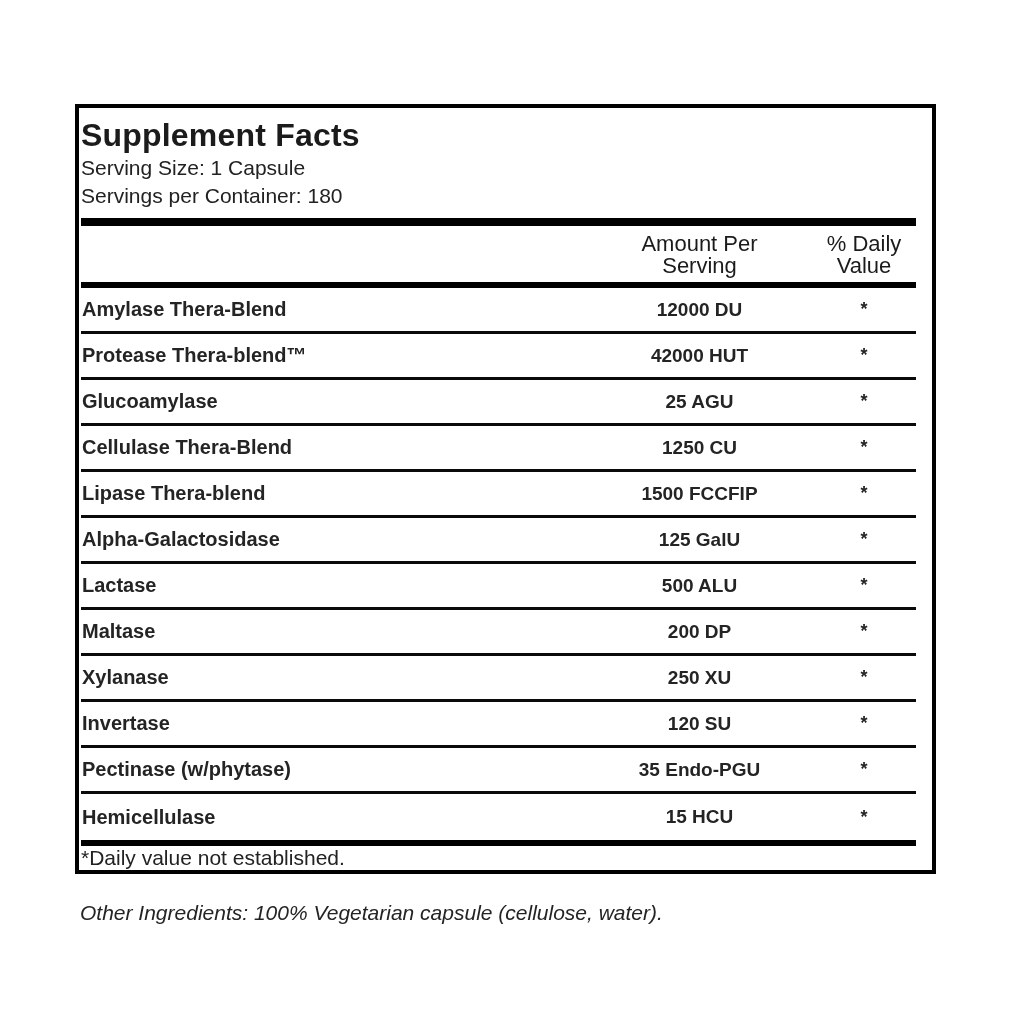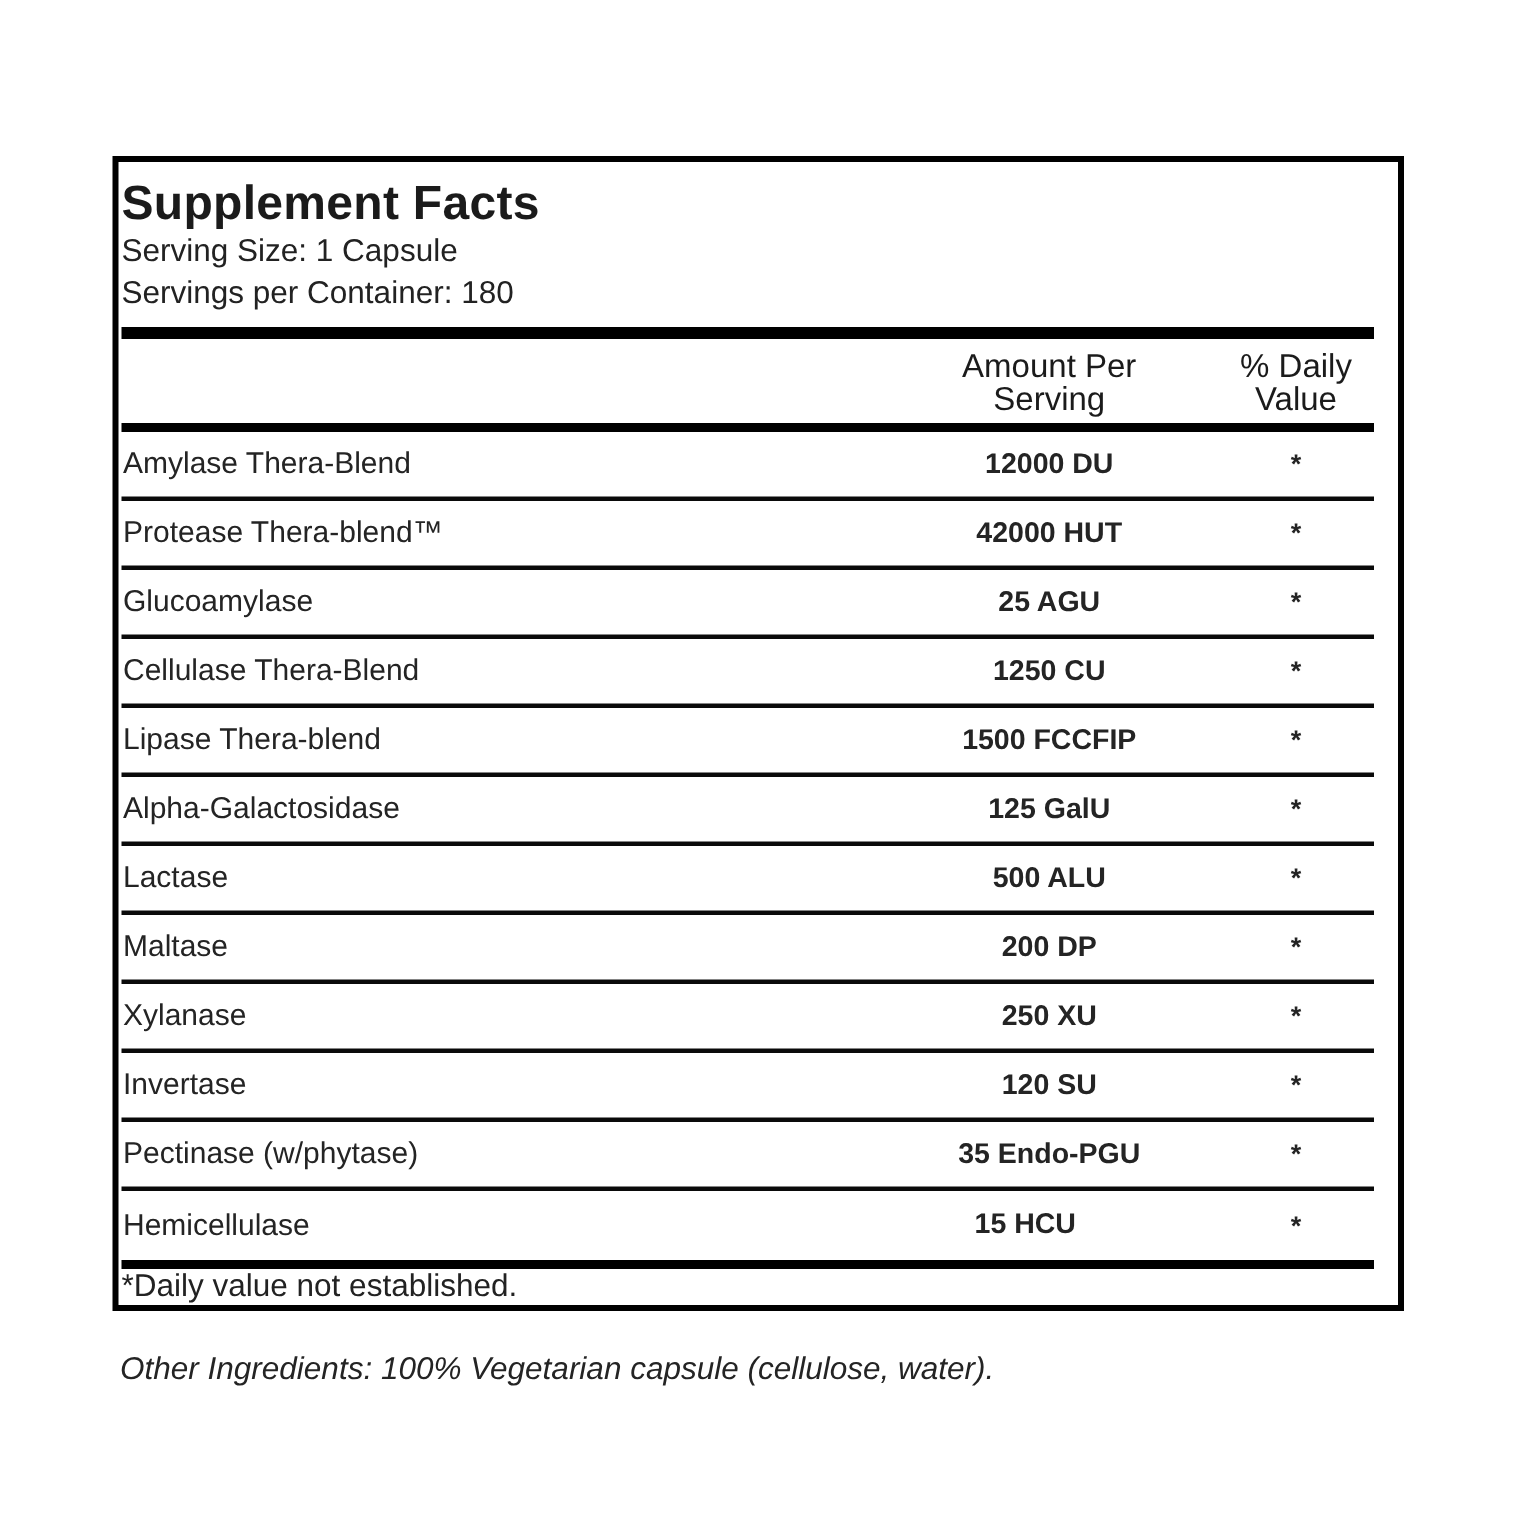--- a/index.html
+++ b/index.html
@@ -62,26 +62,27 @@
     color: #1b1b1b;
   }
   .rows {}
   .row {
     display: flex;
     align-items: center;
     height: 46px;
     box-sizing: border-box;
     border-bottom: 3px solid #0a0a0a;
   }
-  .row:last-child { border-bottom: none; gap: 16px; }
+  .row:last-child { border-bottom: none; }
   .cell-name {
     flex: 1;
     font-size: 20px;
     color: #242424;
     padding-left: 1px;
+    font-weight: bold;
   }
   .cell-amount {
     width: 225px;
     text-align: center;
     font-size: 19px;
     font-weight: bold;
     color: #242424;
   }
   .cell-dv {
     width: 104px;

